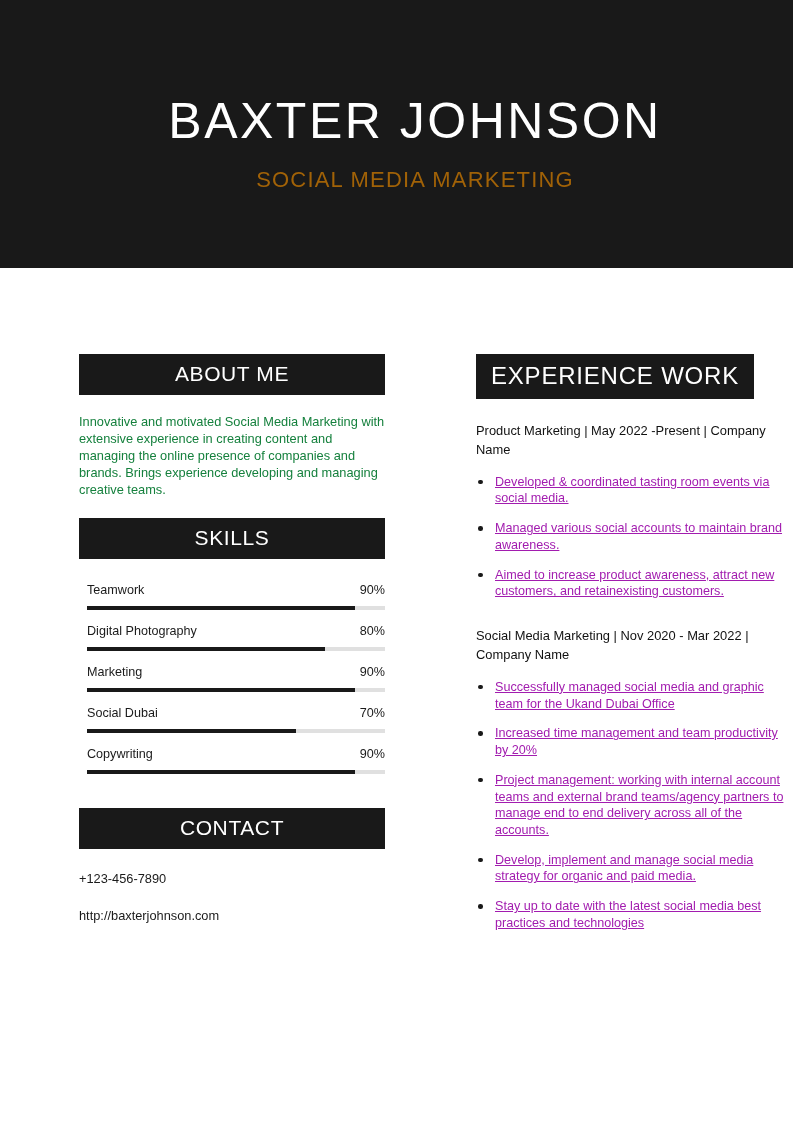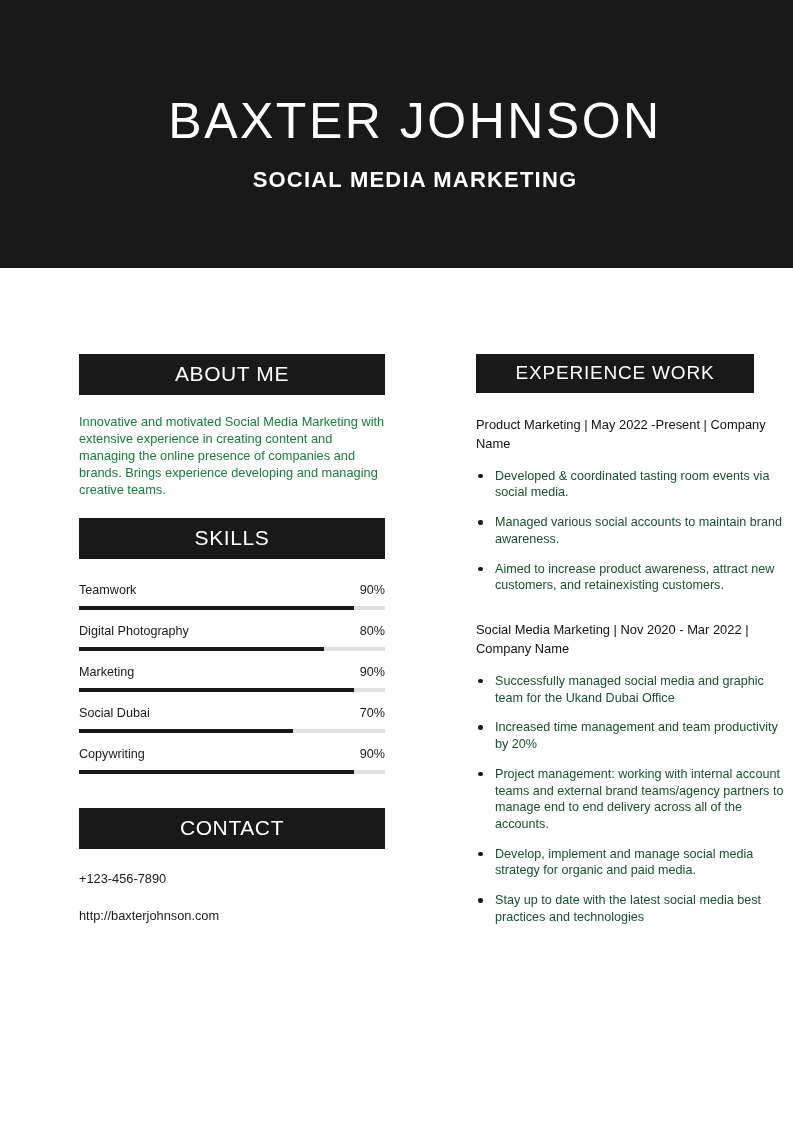--- a/index.html
+++ b/index.html
@@ -29,25 +29,25 @@
   }
   .header-name {
     color: #ffffff;
     font-size: 50px;
     letter-spacing: 2.5px;
     font-weight: 400;
     line-height: 1.1;
     text-align: center;
   }
   .header-role {
-    color: #ffffff;
+    color: #a16207;
     font-size: 22px;
     letter-spacing: 1.2px;
     margin-top: 18px;
-    font-weight: 700;
+    font-weight: 400;
     text-align: center;
   }
 
   
   .content {
     display: flex;
     padding: 86px 0 0 0;
     box-sizing: border-box;
   }
   .col-left {
@@ -66,38 +66,39 @@
     background: #191919;
     color: #ffffff;
     font-size: 21px;
     letter-spacing: 0.6px;
     text-align: center;
     padding: 8px 0 9px 0;
     box-sizing: border-box;
   }
   .section-title.wide {
     width: 278px;
-    font-size: 19px;
+    font-size: 24px;
     letter-spacing: 0.8px;
   }
 
   
   .about-text {
     font-size: 12.8px;
     line-height: 1.32;
     margin-top: 19px;
     color: #15803d;
   }
 
   
   .skills {
     margin-top: 24px;
   }
   .skill {
     margin-bottom: 14px;
+    margin-left: 8px;
   }
   .skill-row {
     display: flex;
     justify-content: space-between;
     align-items: baseline;
     font-size: 12.6px;
     margin-bottom: 9px;
   }
   .skill-bar {
     position: relative;
@@ -138,21 +139,22 @@
     margin: 14px 0 0 0;
     padding: 0;
     list-style: none;
   }
   .bullets li {
     position: relative;
     padding-left: 19px;
     font-size: 12.6px;
     line-height: 1.33;
     margin-bottom: 13px;
-    color: #14532d;
+    color: #a21caf;
+    text-decoration: underline;
   }
   .bullets li:before {
     content: "";
     position: absolute;
     left: 2px;
     top: 6px;
     width: 4.5px;
     height: 4.5px;
     border-radius: 50%;
     background: #191919;

